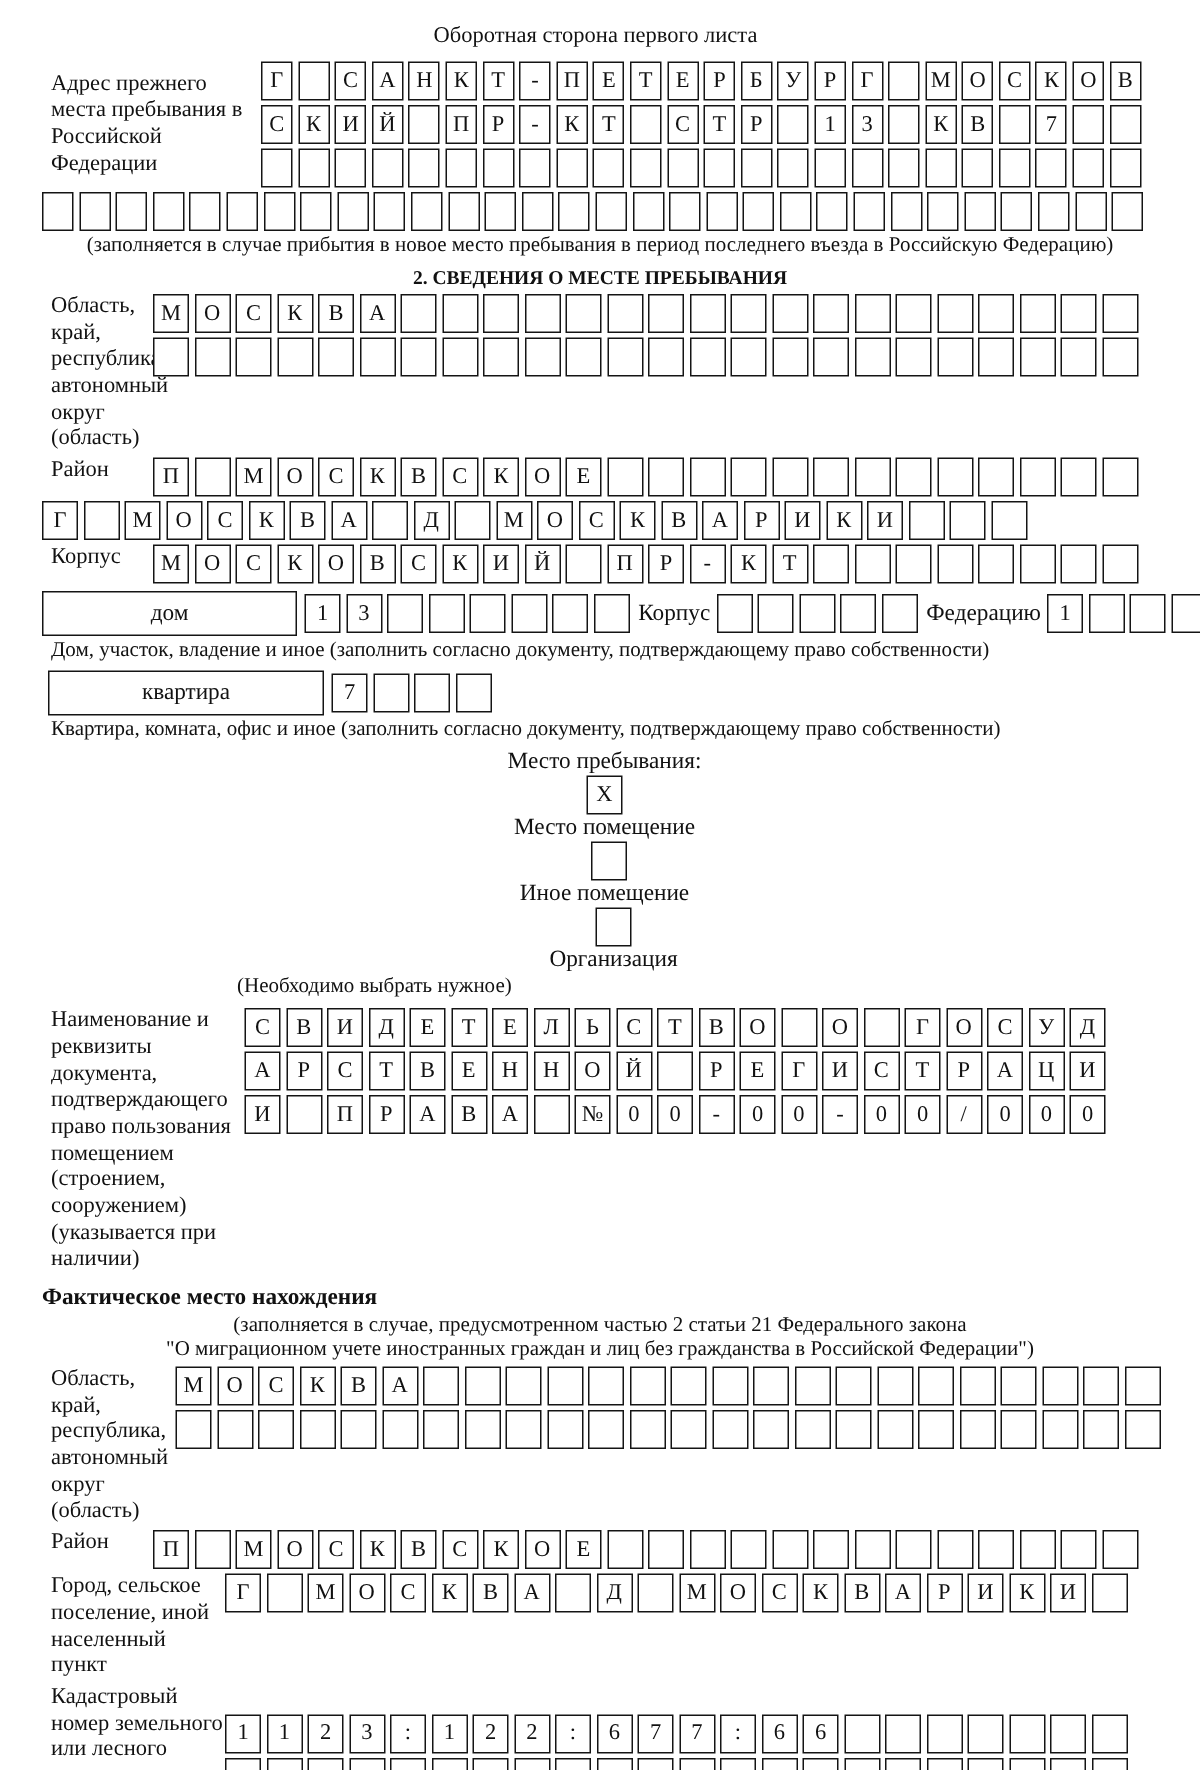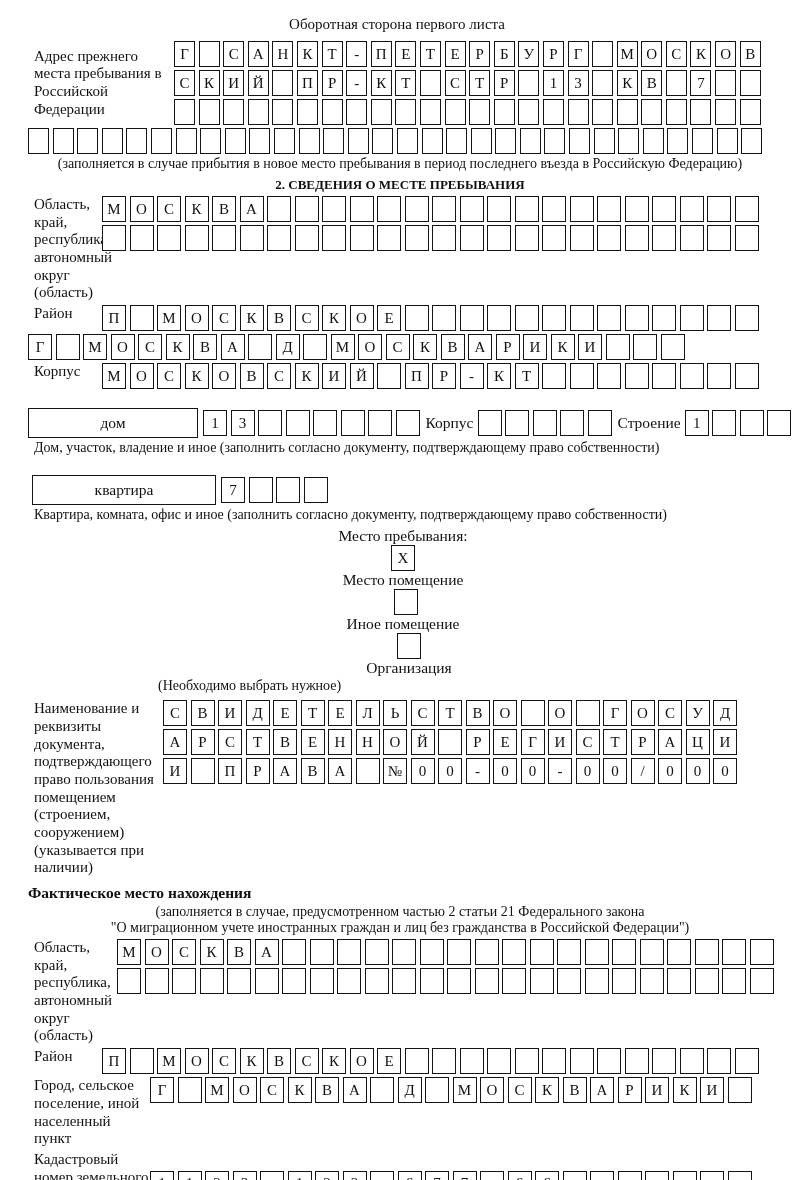--- a/index.html
+++ b/index.html
@@ -20,21 +20,21 @@
   .sm { gap:3.6px; }
   .sm .cell { width:21px; height:26px; }
 
   .caption { font-size:14px; margin-top:2px; padding-left:6px; }
   .caption.center { text-align:center; padding-left:0; }
   .sec-title { text-align:center; font-weight:bold; font-size:13px; margin-top:5px; }
   .sub-title { font-weight:bold; font-size:15.5px; margin-top:7px; }
 
   .bigbox { border:1.7px solid #141414; height:30px; display:flex; align-items:center;
             justify-content:center; font-size:15.5px; flex:0 0 auto; background:#fff; }
-  .inline-row { display:flex; align-items:center; margin-top:19px; }
+  .inline-row { display:flex; align-items:center; margin-top:5px; }
   .inline-label { font-size:15.5px; }
 
   .stay-row { display:flex; align-items:center; margin-top:4px; padding-left:6px; gap:0;flex-direction:column; }
   .stay-row .cell { margin:0 8px; }
   .stay-note { font-size:14px; margin-left:130px; margin-top:1px; }
 
   .stamp-box { width:357px; height:174px; border:1.7px solid #141414; margin-left:367px; margin-top:6px; background:#fff; }
 
   .mt6 { margin-top:6px; } .mt8 { margin-top:8px;align-items:center; }
   .rows-offset { margin-top:20px; }
@@ -325,21 +325,21 @@
         <span class="cell"></span>
       </div>
     <div class="inline-label" style="margin-left:6px">Корпус</div>
     <div class="cells" style="margin-left:4px">
         <span class="cell"></span>
         <span class="cell"></span>
         <span class="cell"></span>
         <span class="cell"></span>
         <span class="cell"></span>
       </div>
-    <div class="inline-label" style="margin-left:6px">Строение</div>
+    <div class="inline-label" style="margin-left:6px">Федерацию</div>
     <div class="cells" style="margin-left:4px">
         <span class="cell">1</span>
         <span class="cell"></span>
         <span class="cell"></span>
         <span class="cell"></span>
       </div>
   </div>
   <div class="caption">Дом, участок, владение и иное (заполнить согласно документу, подтверждающему право собственности)</div>
 
   <div class="inline-row">

